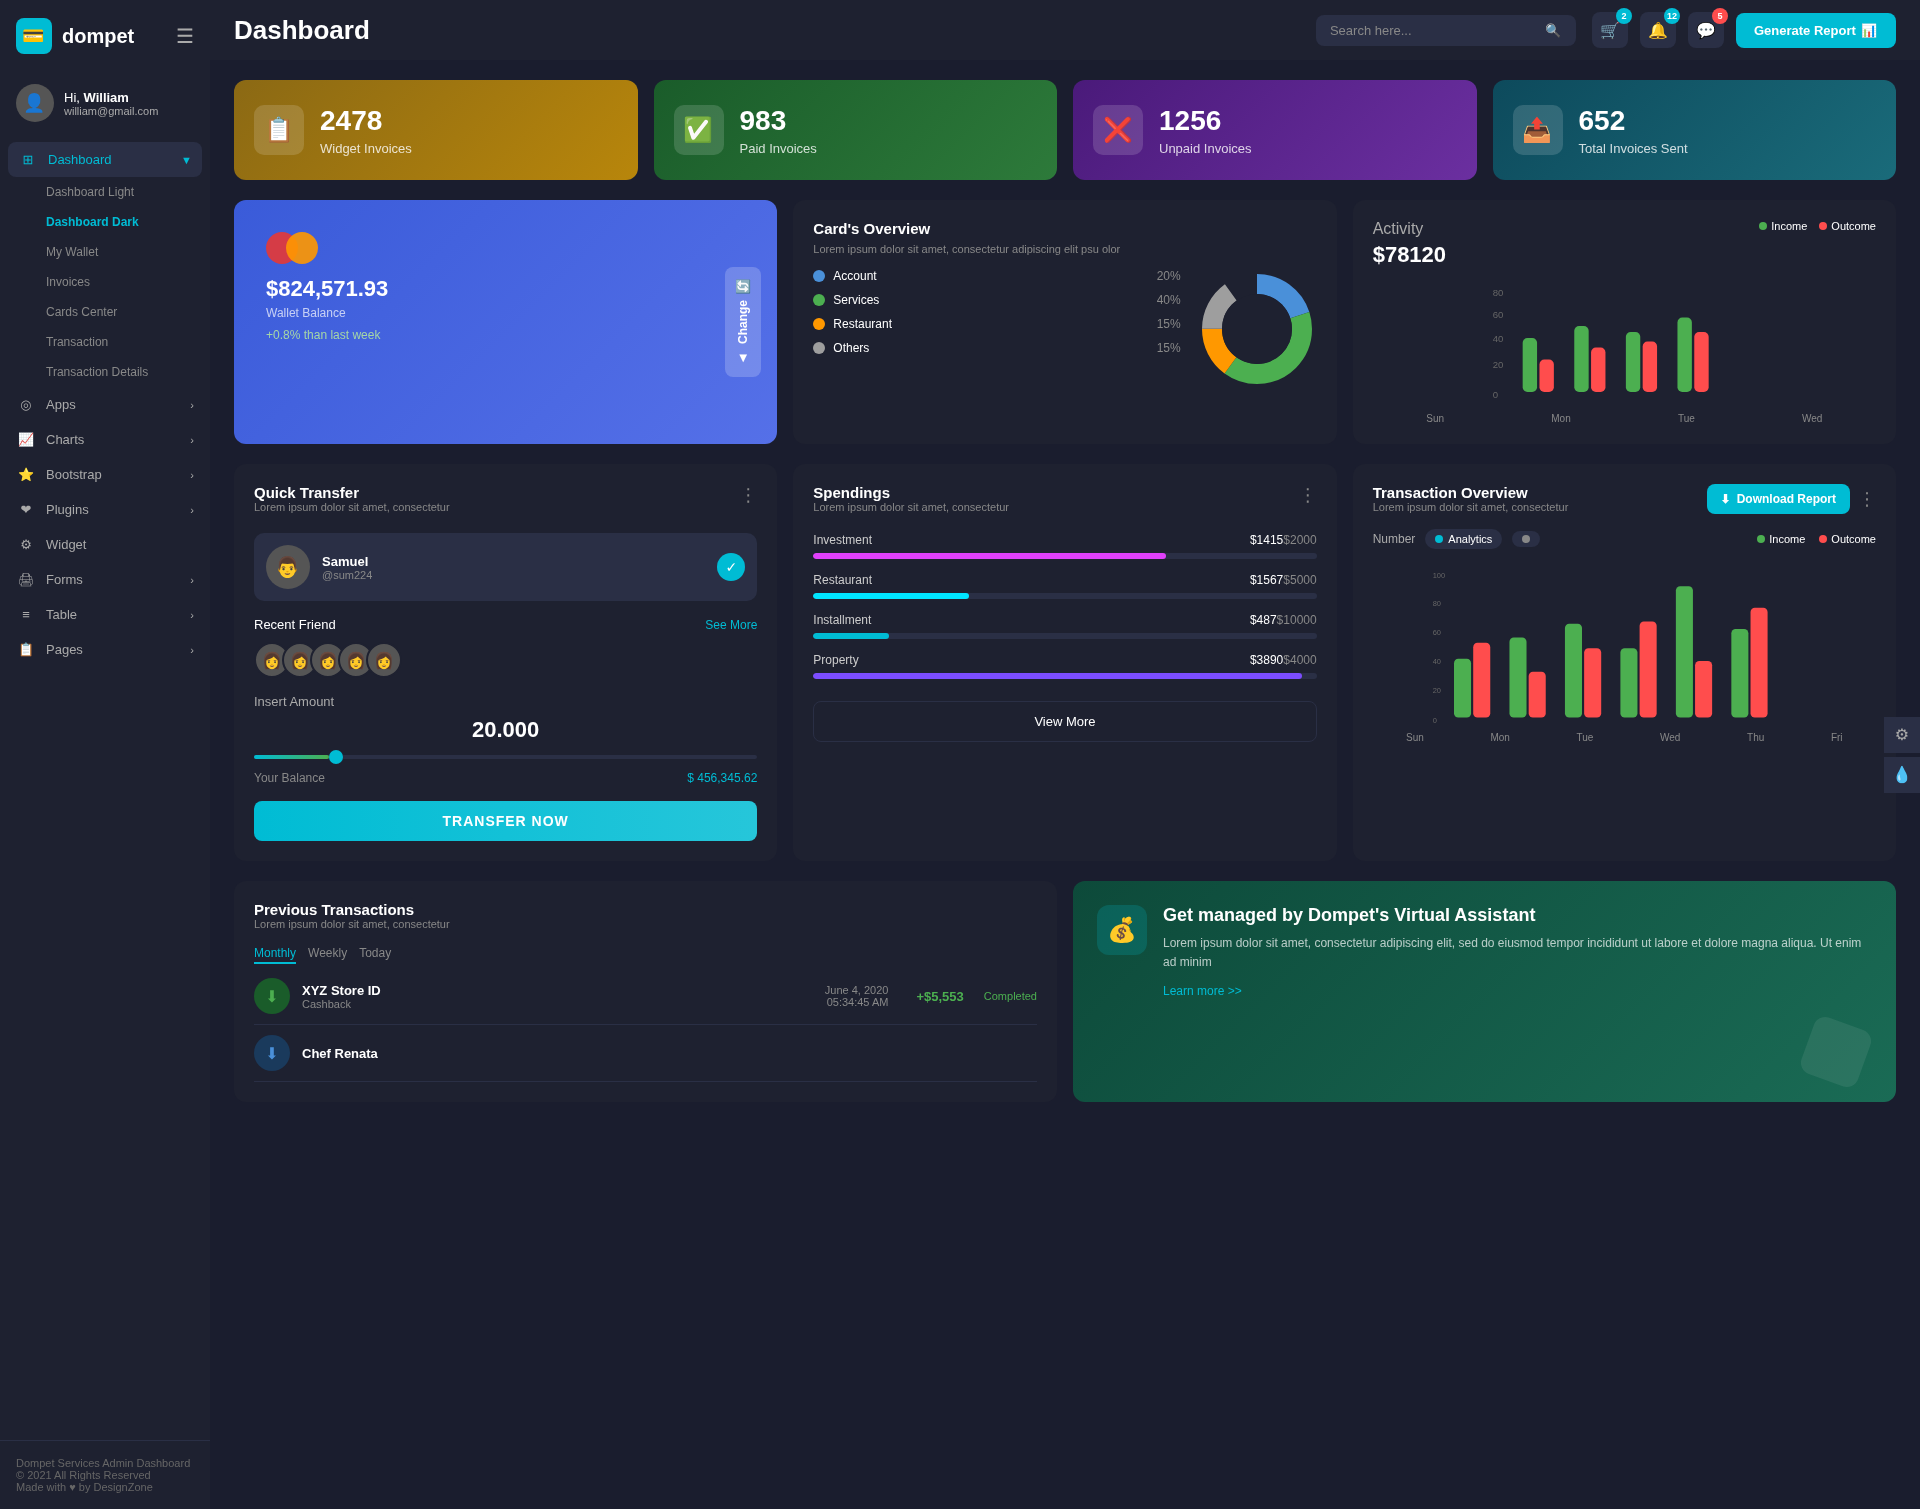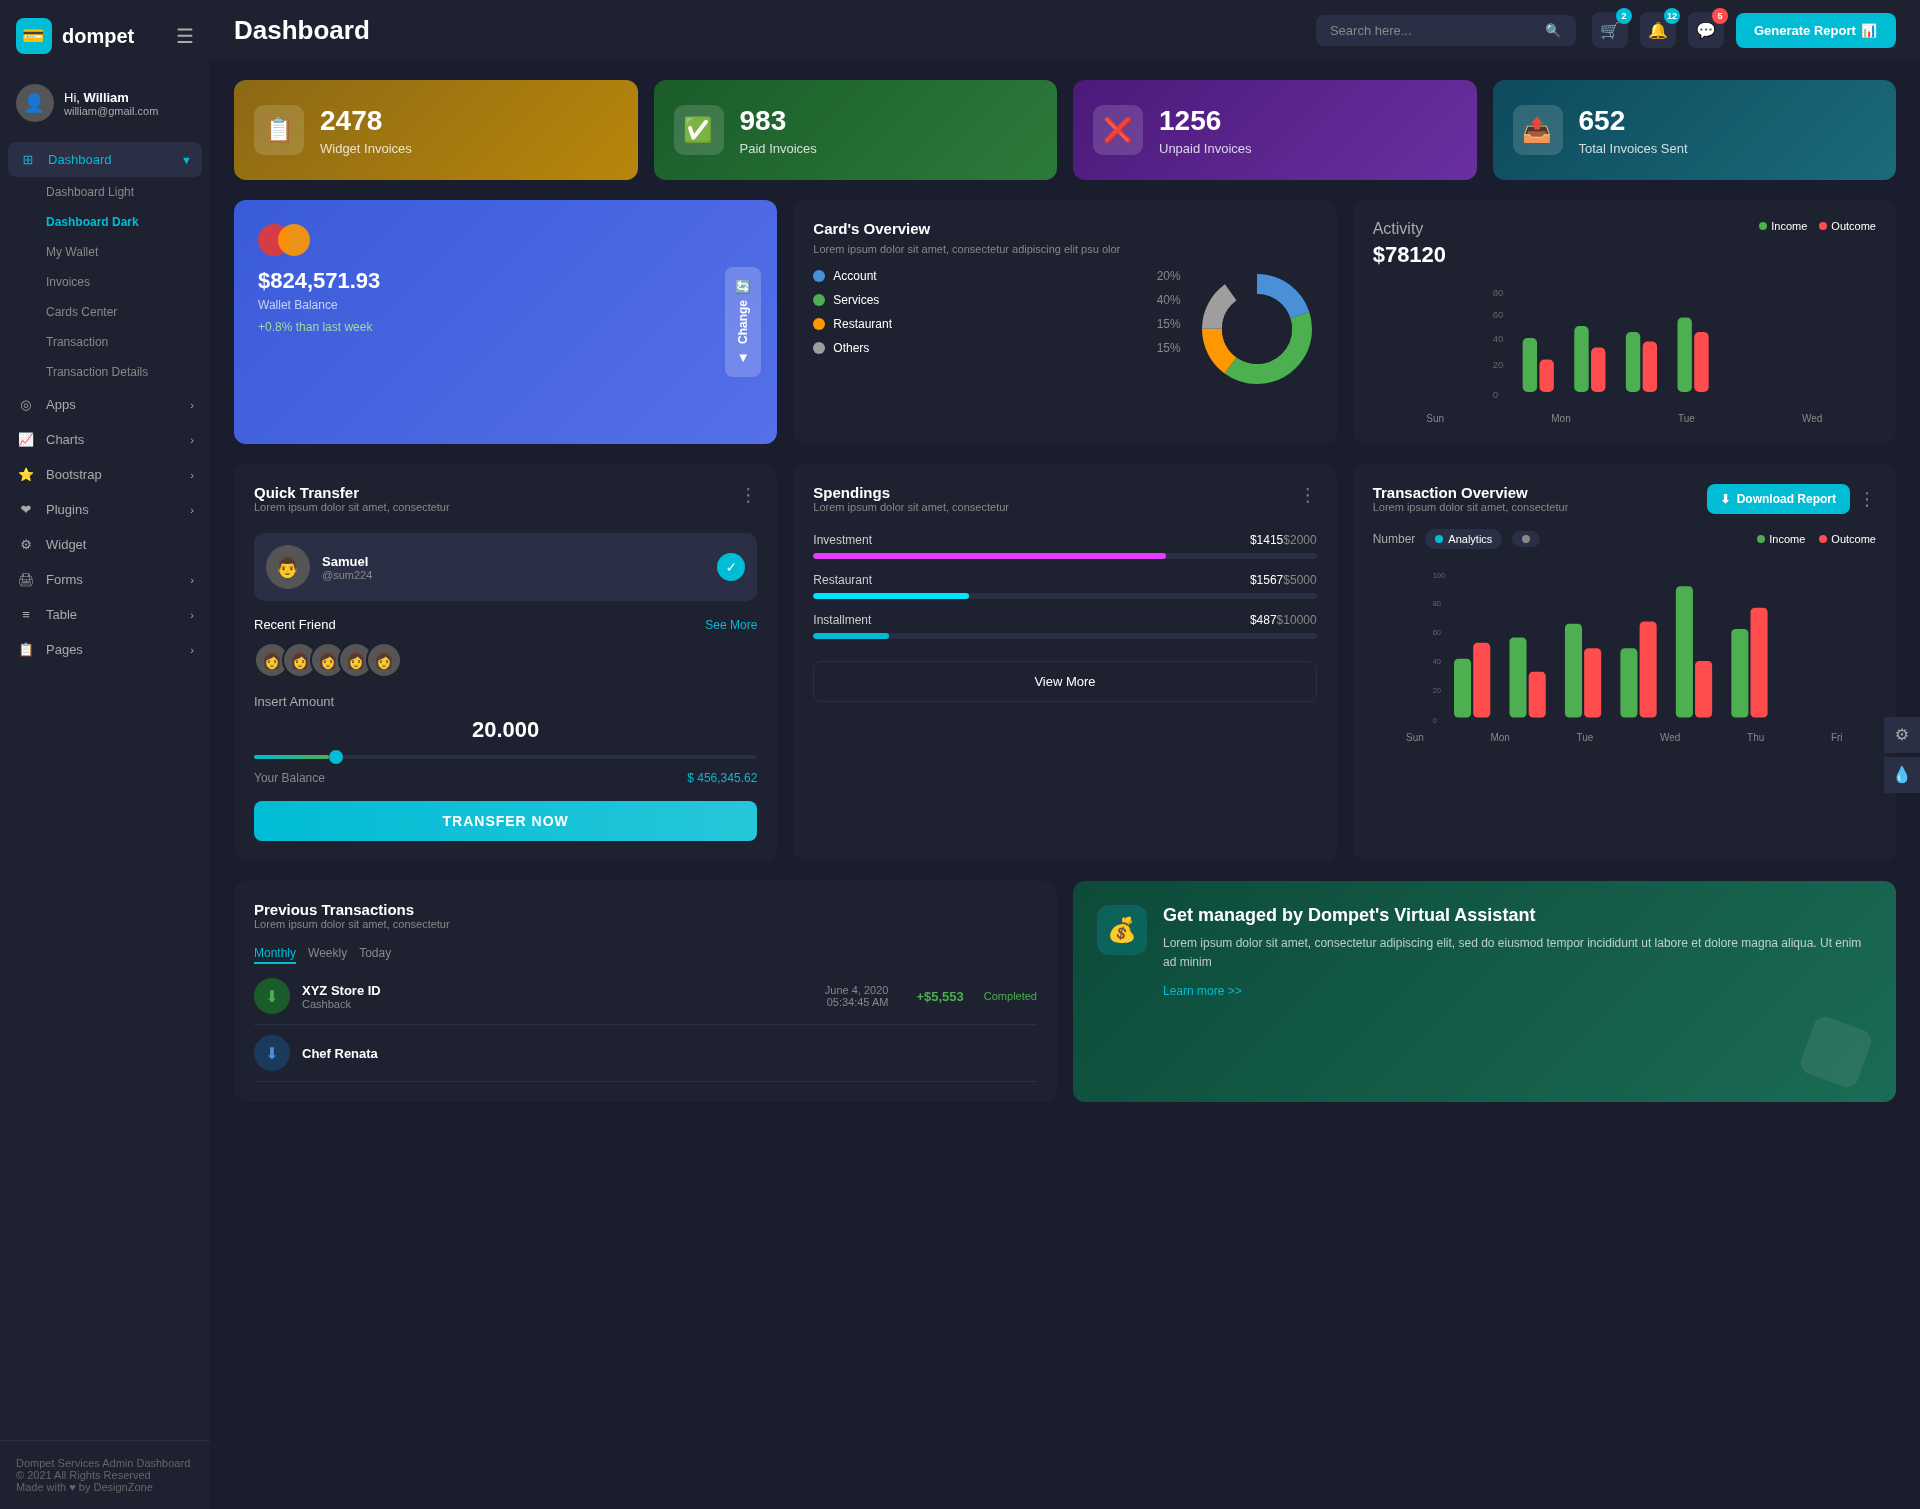--- a/index.html
+++ b/index.html
@@ -55,21 +55,21 @@
     .stat-card.purple { background: linear-gradient(135deg, #4a1a7a, #6b2fa0); }
     .stat-card.teal { background: linear-gradient(135deg, #0d4a5c, #1a6b7a); }
     .stat-icon { width: 50px; height: 50px; background: rgba(255,255,255,0.15); border-radius: 10px; display: flex; align-items: center; justify-content: center; font-size: 24px; flex-shrink: 0; }
     .stat-info .value { font-size: 28px; font-weight: 700; color: #fff; }
     .stat-info .label { font-size: 13px; color: rgba(255,255,255,0.8); margin-top: 4px; }
     
     
     .middle-row { display: grid; grid-template-columns: 1fr 1fr 1fr; gap: 16px; margin-bottom: 20px; }
     
     
-    .wallet-card { background: linear-gradient(135deg, #3a5bd9, #5570e8); border-radius: 12px; padding: 24px; position: relative; overflow: hidden; }
+    .wallet-card { background: linear-gradient(135deg, #3a5bd9, #5570e8); border-radius: 12px; padding: 32px; position: relative; overflow: hidden; }
     .wallet-card-inner { display: flex; align-items: flex-start; gap: 16px; }
     .mastercard-logo { display: flex; }
     .mc-circle { width: 32px; height: 32px; border-radius: 50%; opacity: 0.9; }
     .mc-circle.red { background: #e53935; margin-right: -12px; }
     .mc-circle.orange { background: #ff9800; }
     .wallet-balance { font-size: 22px; font-weight: 700; margin: 12px 0 4px; }
     .wallet-label { font-size: 12px; color: rgba(255,255,255,0.7); }
     .wallet-change { font-size: 12px; color: #a5d6a7; margin-top: 8px; }
     .change-btn { position: absolute; right: 16px; top: 50%; transform: translateY(-50%); background: rgba(255,255,255,0.2); border-radius: 8px; padding: 12px 10px; display: flex; flex-direction: column; align-items: center; gap: 6px; cursor: pointer; }
     .change-btn-text { font-size: 12px; font-weight: 600; writing-mode: vertical-rl; text-orientation: mixed; transform: rotate(180deg); }
@@ -494,20 +494,29 @@
           </div>
           <div class="spending-item">
             <div class="spending-header">
               <span class="spending-name">Installment</span>
               <span><span>$487</span><span class="spending-max">$10000</span></span>
             </div>
             <div class="progress-bar">
               <div class="progress-fill" style="width:15%;background:#00bcd4"></div>
             </div>
           </div>
+          <div class="spending-item">
+            <div class="spending-header">
+              <span class="spending-name">Property</span>
+              <span><span>$3890</span><span class="spending-max">$4000</span></span>
+            </div>
+            <div class="progress-bar">
+              <div class="progress-fill" style="width:97%;background:#7c4dff"></div>
+            </div>
+          </div>
           <button class="view-more-btn">View More</button>
         </div>
 
         <div class="transaction-overview">
           <div class="to-header">
             <div>
               <div class="to-title">Transaction Overview</div>
               <div class="to-desc">Lorem ipsum dolor sit amet, consectetur</div>
             </div>
             <div style="display:flex;align-items:center;gap:8px;">

